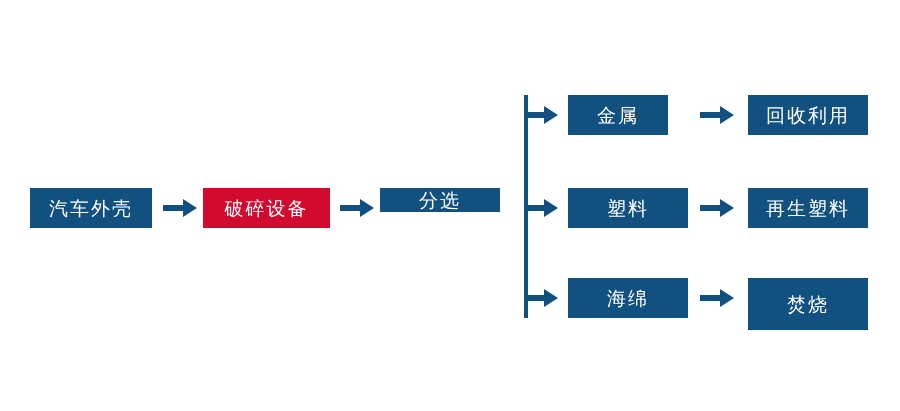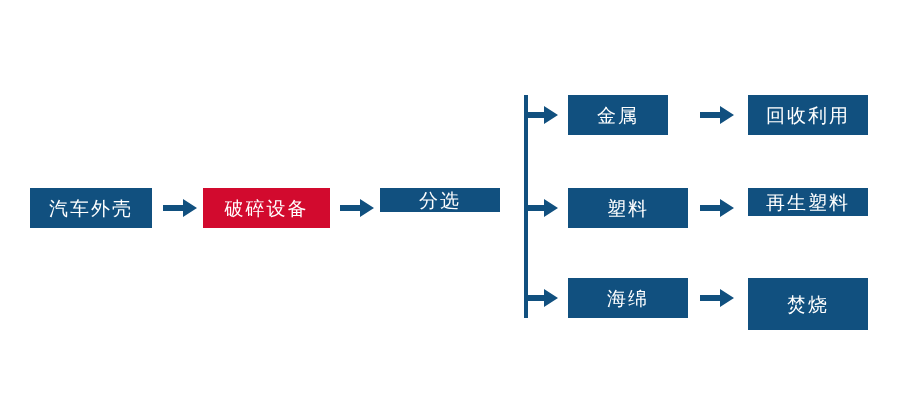--- a/index.html
+++ b/index.html
@@ -44,21 +44,21 @@
   .n-crusher  { left: 203px; top: 188px; width: 127px; height: 40px; }
   .n-sort     { left: 380px; top: 188px; width: 120px; height: 24px; }
 
   
   .n-metal    { left: 568px; top: 95px;  width: 100px; height: 40px; }
   .n-plastic  { left: 568px; top: 188px; width: 120px; height: 40px; }
   .n-sponge   { left: 568px; top: 278px; width: 120px; height: 40px; align-items: center; }
 
   
   .n-recycle  { left: 748px; top: 95px;  width: 120px; height: 40px; }
-  .n-repla    { left: 748px; top: 188px; width: 120px; height: 28px; }
+  .n-repla    { left: 748px; top: 188px; width: 120px; height: 40px; }
   .n-burn     { left: 748px; top: 278px; width: 120px; height: 52px; }
 
   
   .arrow {
     position: absolute;
     width: 34px;
     height: 26px;
     pointer-events: none;
   }
   .arrow svg { display: block; width: 34px; height: 26px; }

